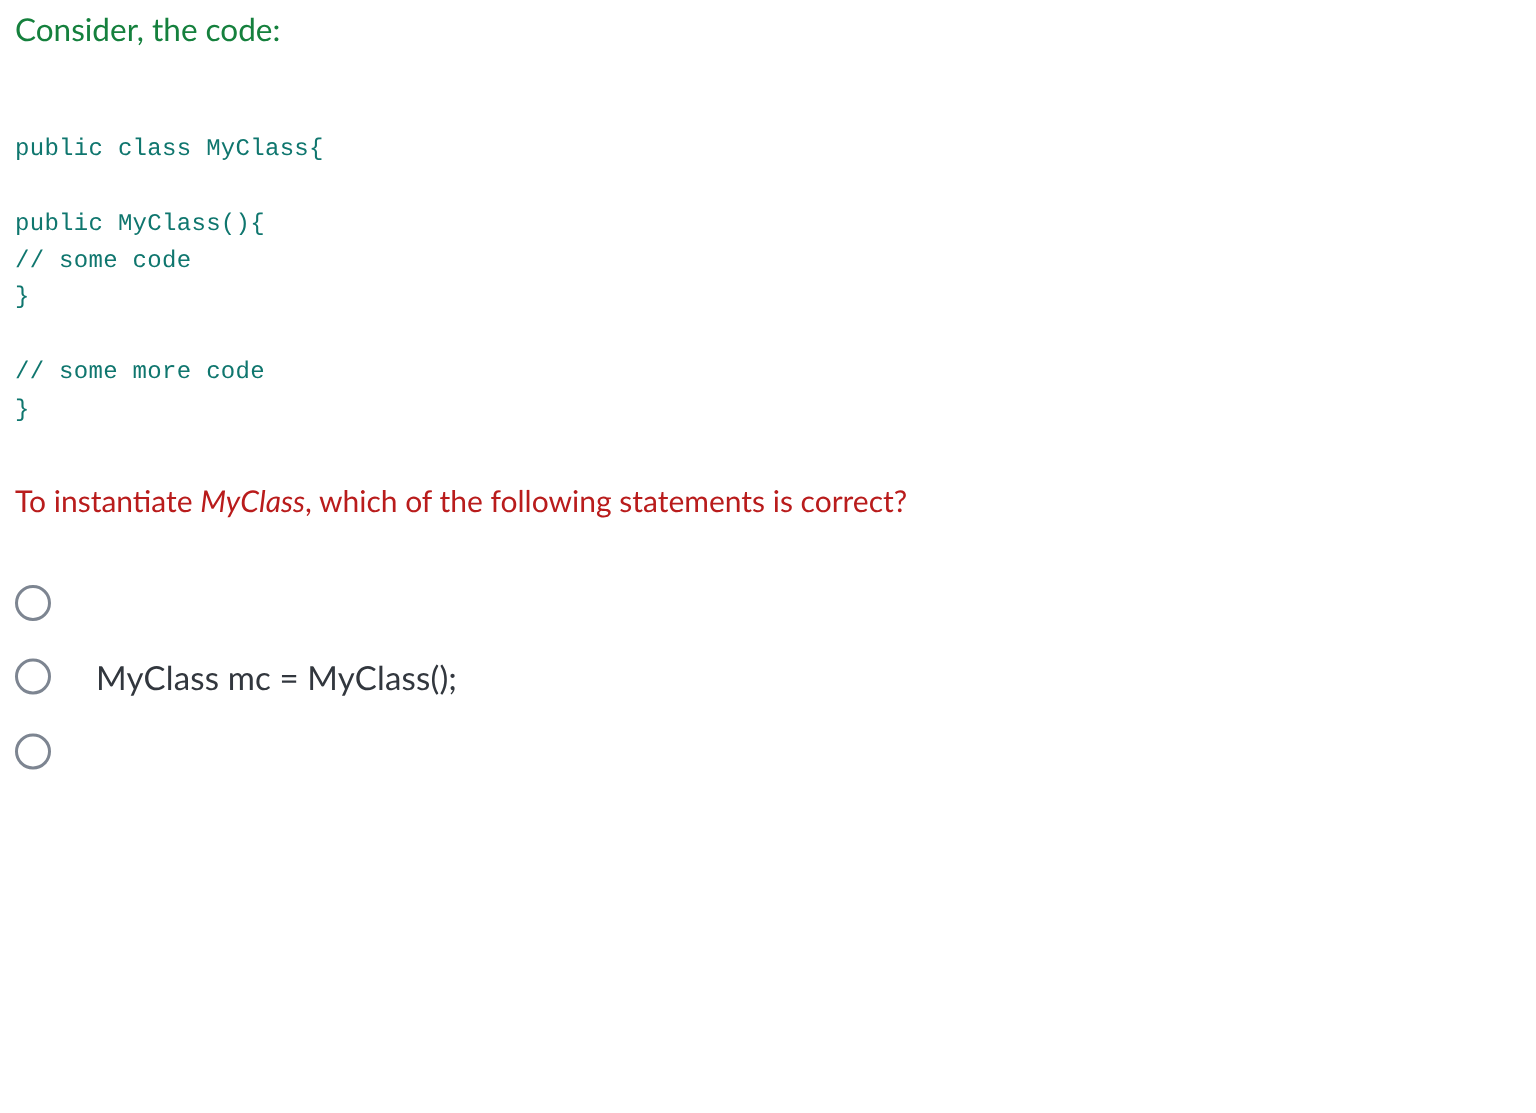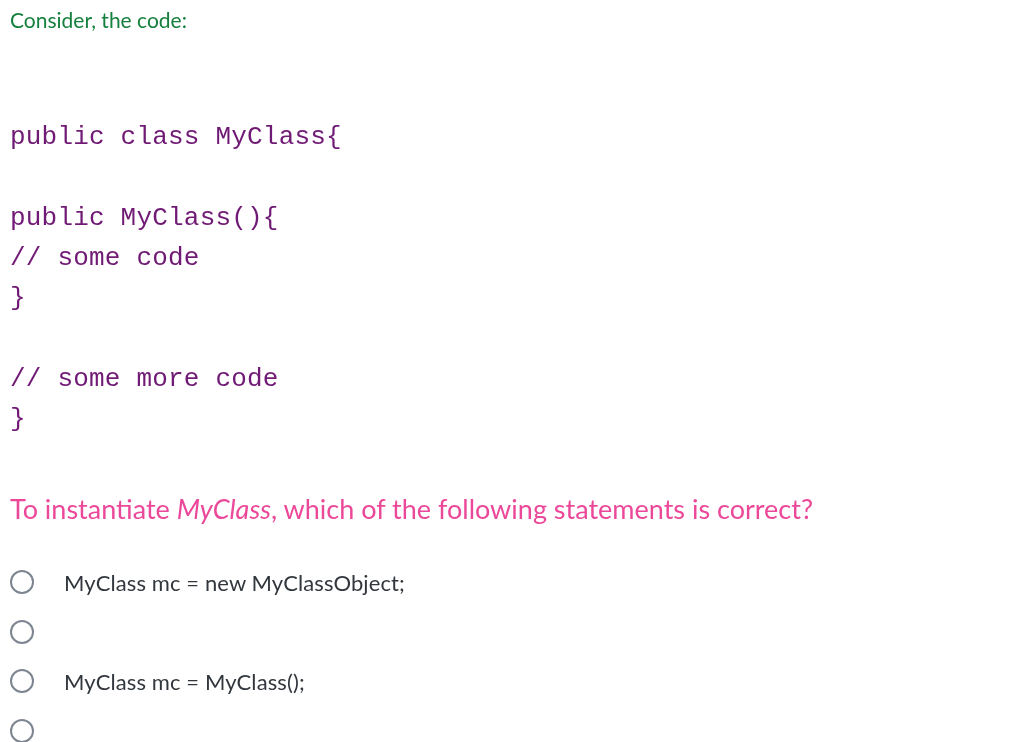--- a/index.html
+++ b/index.html
@@ -16,31 +16,31 @@
     padding: 6px 10px 10px 10px;
     box-sizing: border-box;
   }
   .intro {
     font-size: 21px;
     color: #15803d;
     line-height: 1.3;
   }
   .code-block {
     font-family: "Courier New", Courier, monospace;
-    font-size: 26px;
+    font-size: 16px;
     line-height: 1.55;
-    color: #701a75;
+    color: #0f766e;
     white-space: pre;
-    margin-top: 84px;
+    margin-top: 54px;
     letter-spacing: 0.2px;
   }
   .question {
-    font-size: 27px;
-    color: #ec4899;
-    margin-top: 52px;
+    font-size: 20px;
+    color: #b91c1c;
+    margin-top: 36px;
   }
   .question em {
     font-style: italic;
   }
   .options {
     margin-top: 44px;
   }
   .option-row {
     display: flex;
     align-items: center;
@@ -80,24 +80,20 @@
 // some more code
 }</div>
 
   <div class="question">
     <span>To instantiate </span><em>MyClass</em><span>, which of the following statements is correct?</span>
   </div>
 
   <div class="options">
     <div class="option-row">
       <div class="radio"></div>
-      <div class="option-label">MyClass mc = new MyClassObject;</div>
-    </div>
-    <div class="option-row">
-      <div class="radio"></div>
     </div>
     <div class="option-row">
       <div class="radio"></div>
       <div class="option-label">MyClass mc = MyClass();</div>
     </div>
     <div class="option-row">
       <div class="radio"></div>
     </div>
   </div>
 

